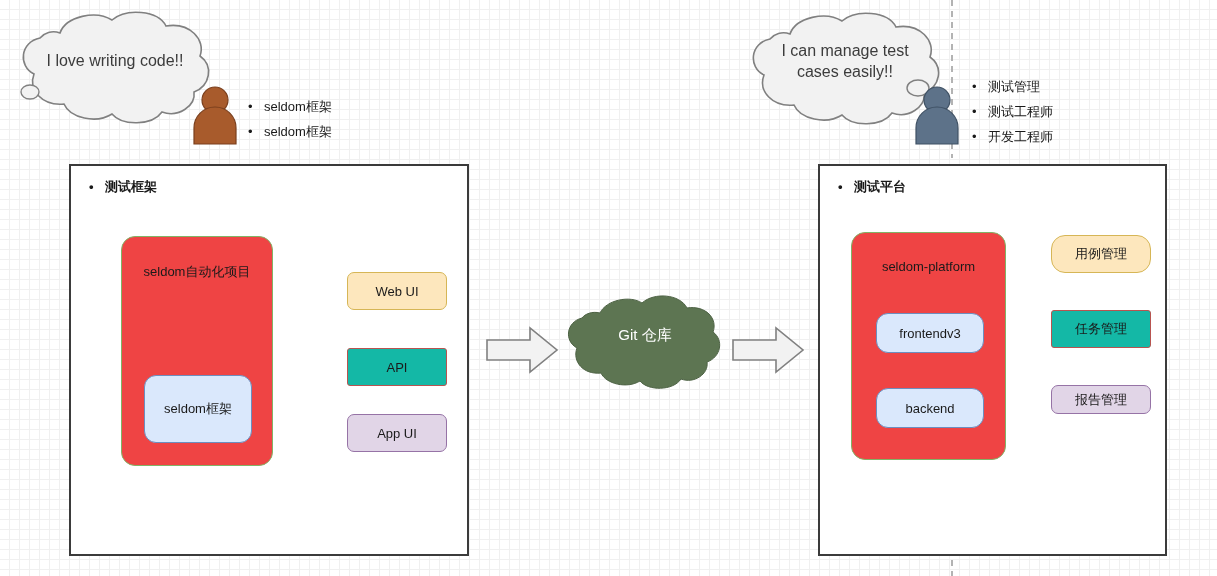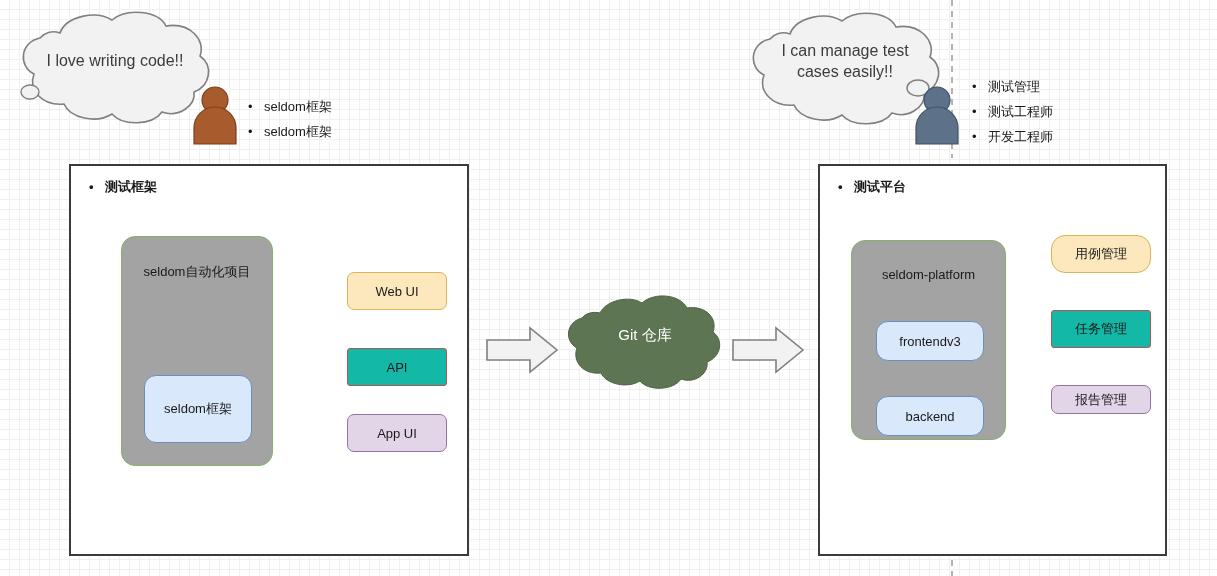--- a/index.html
+++ b/index.html
@@ -42,21 +42,21 @@
   .panel-title::before {
     content: "\2022";
     display: inline-block;
     width: 16px;
     font-size: 13px;
   }
 
   
   .group-box {
     position: absolute;
-    background: #a3a3a3;
+    background: #ef4444;
     border: 1px solid #82b366;
     border-radius: 14px;
     box-sizing: border-box;
   }
   .group-label {
     position: absolute;
     width: 100%;
     text-align: center;
     top: 26px;
     font-size: 13px;
@@ -236,21 +236,21 @@
     </div>
 
     <div class="node orange" style="left:276px; top:106px; width:100px; height:38px;">Web UI</div>
     <div class="node red" style="left:276px; top:182px; width:100px; height:38px;">API</div>
     <div class="node purple" style="left:276px; top:248px; width:100px; height:38px;">App UI</div>
   </div>
 
   <div class="panel" style="left:818px; top:164px; width:349px; height:392px;">
     <div class="panel-title">测试平台</div>
 
-    <div class="group-box" style="left:31px; top:74px; width:155px; height:200px;">
+    <div class="group-box" style="left:31px; top:66px; width:155px; height:228px;">
       <div class="group-label">seldom-platform</div>
       <div class="node blue" style="left:24px; top:80px; width:108px; height:40px;">frontendv3</div>
       <div class="node blue" style="left:24px; top:155px; width:108px; height:40px;">backend</div>
     </div>
 
     <div class="node orange" style="left:231px; top:69px; width:100px; height:38px;border-radius:14px;">用例管理</div>
     <div class="node red" style="left:231px; top:144px; width:100px; height:38px;">任务管理</div>
     <div class="node purple" style="left:231px; top:219px; width:100px; height:29px;">报告管理</div>
   </div>
 

